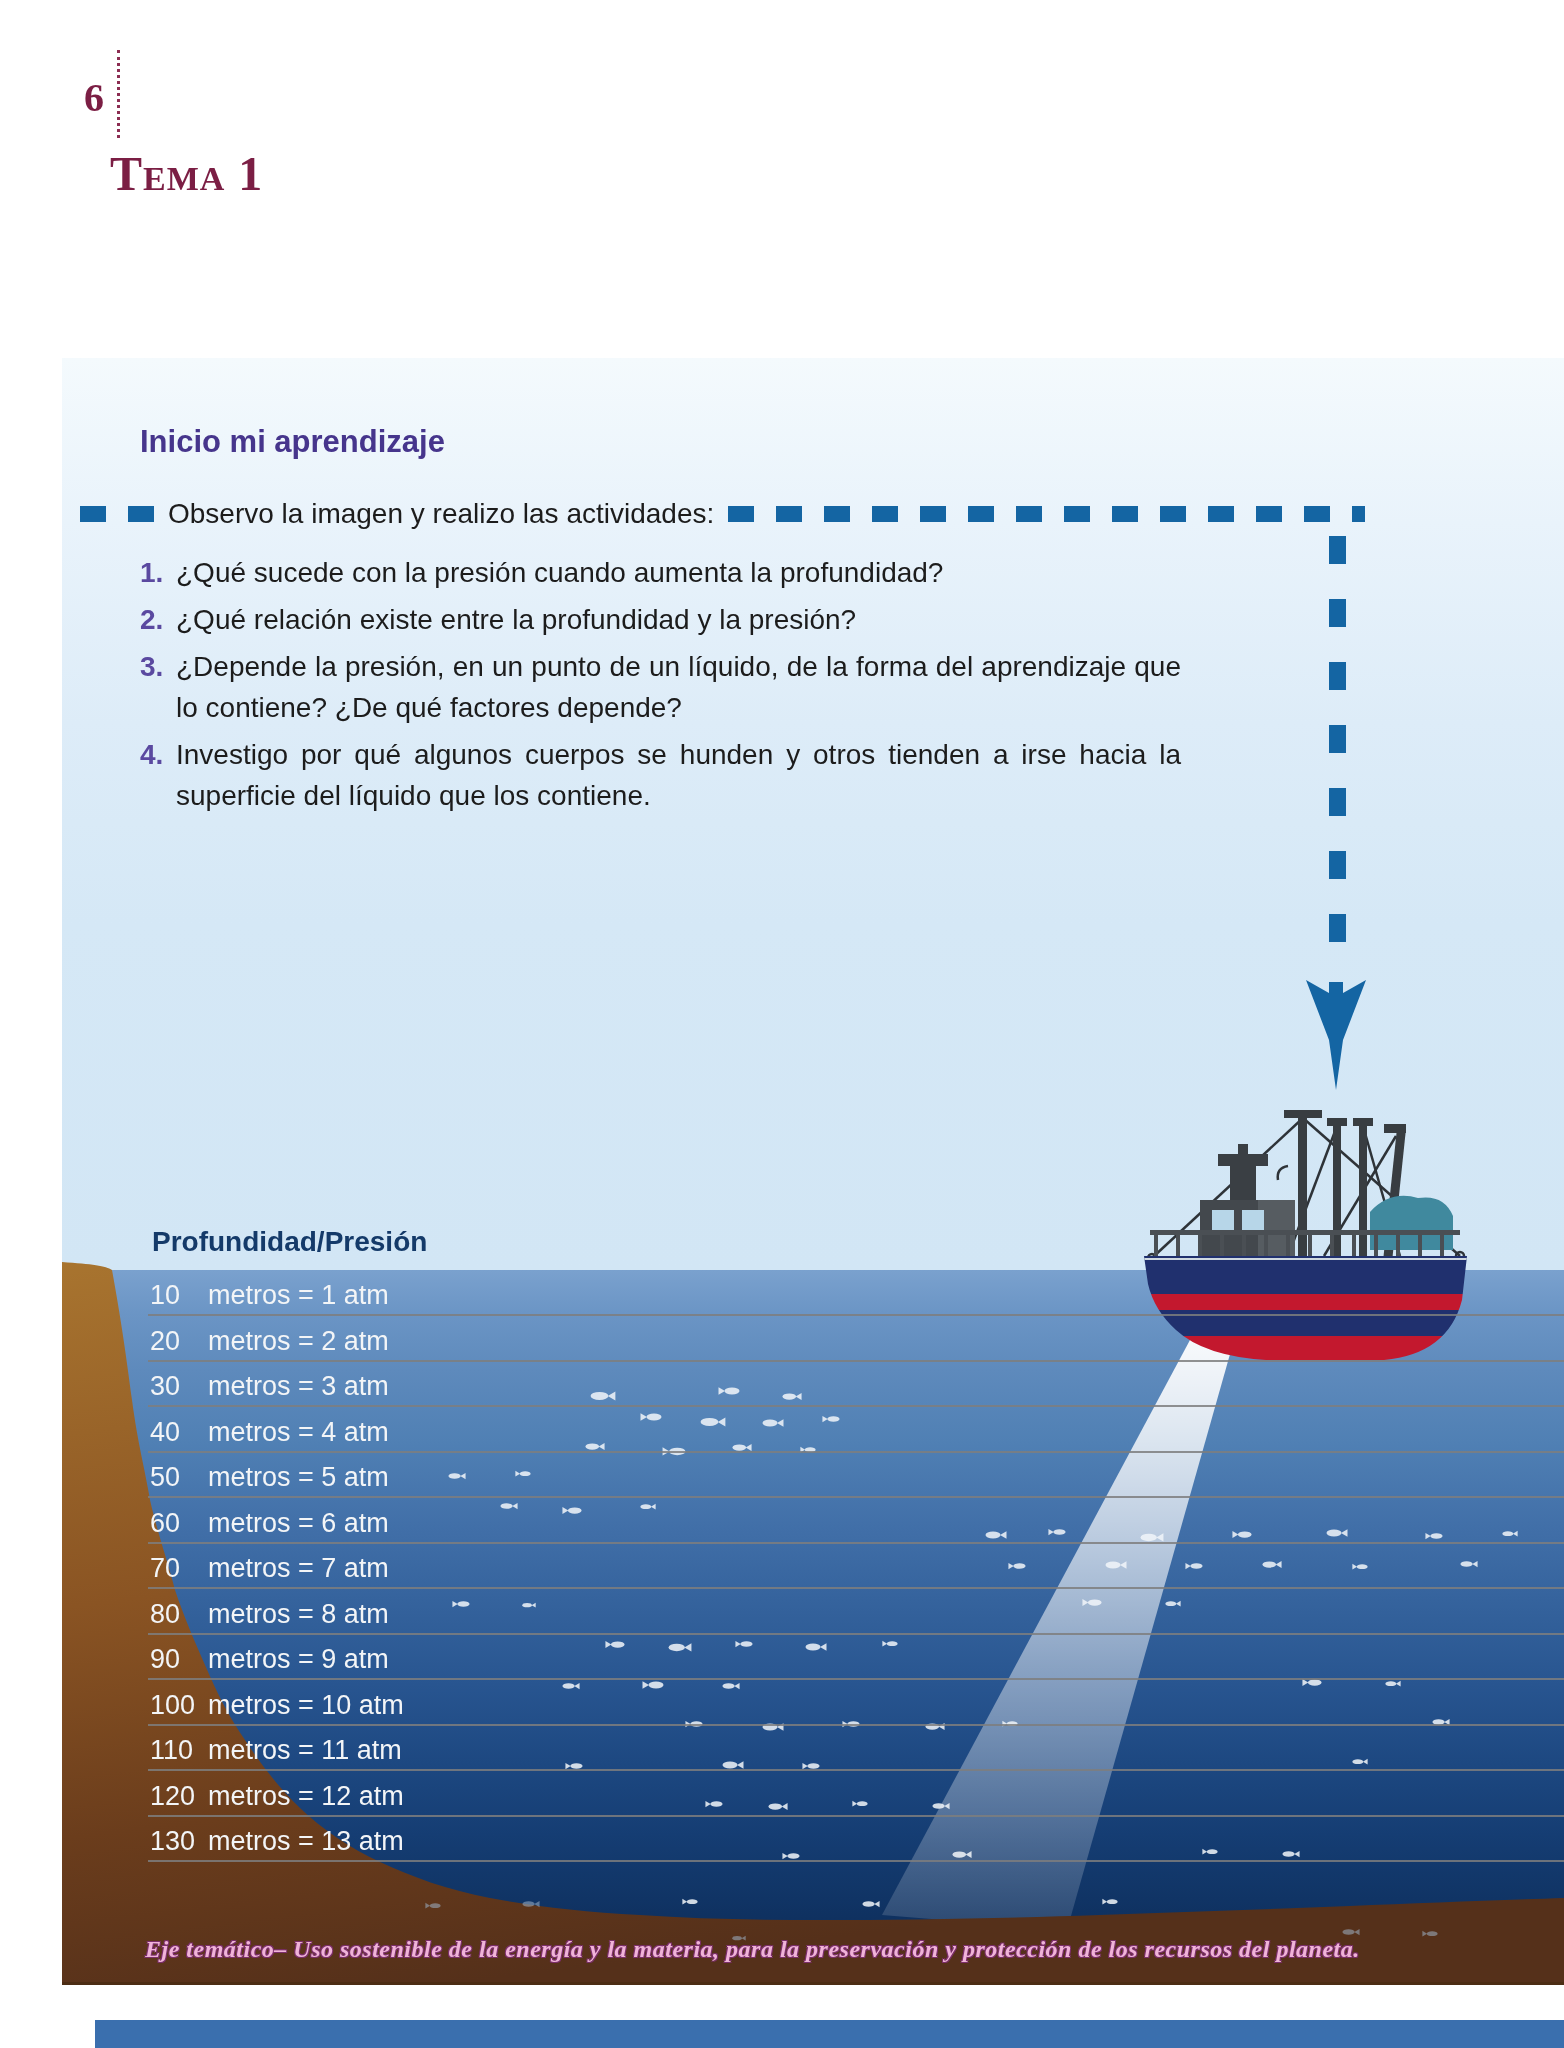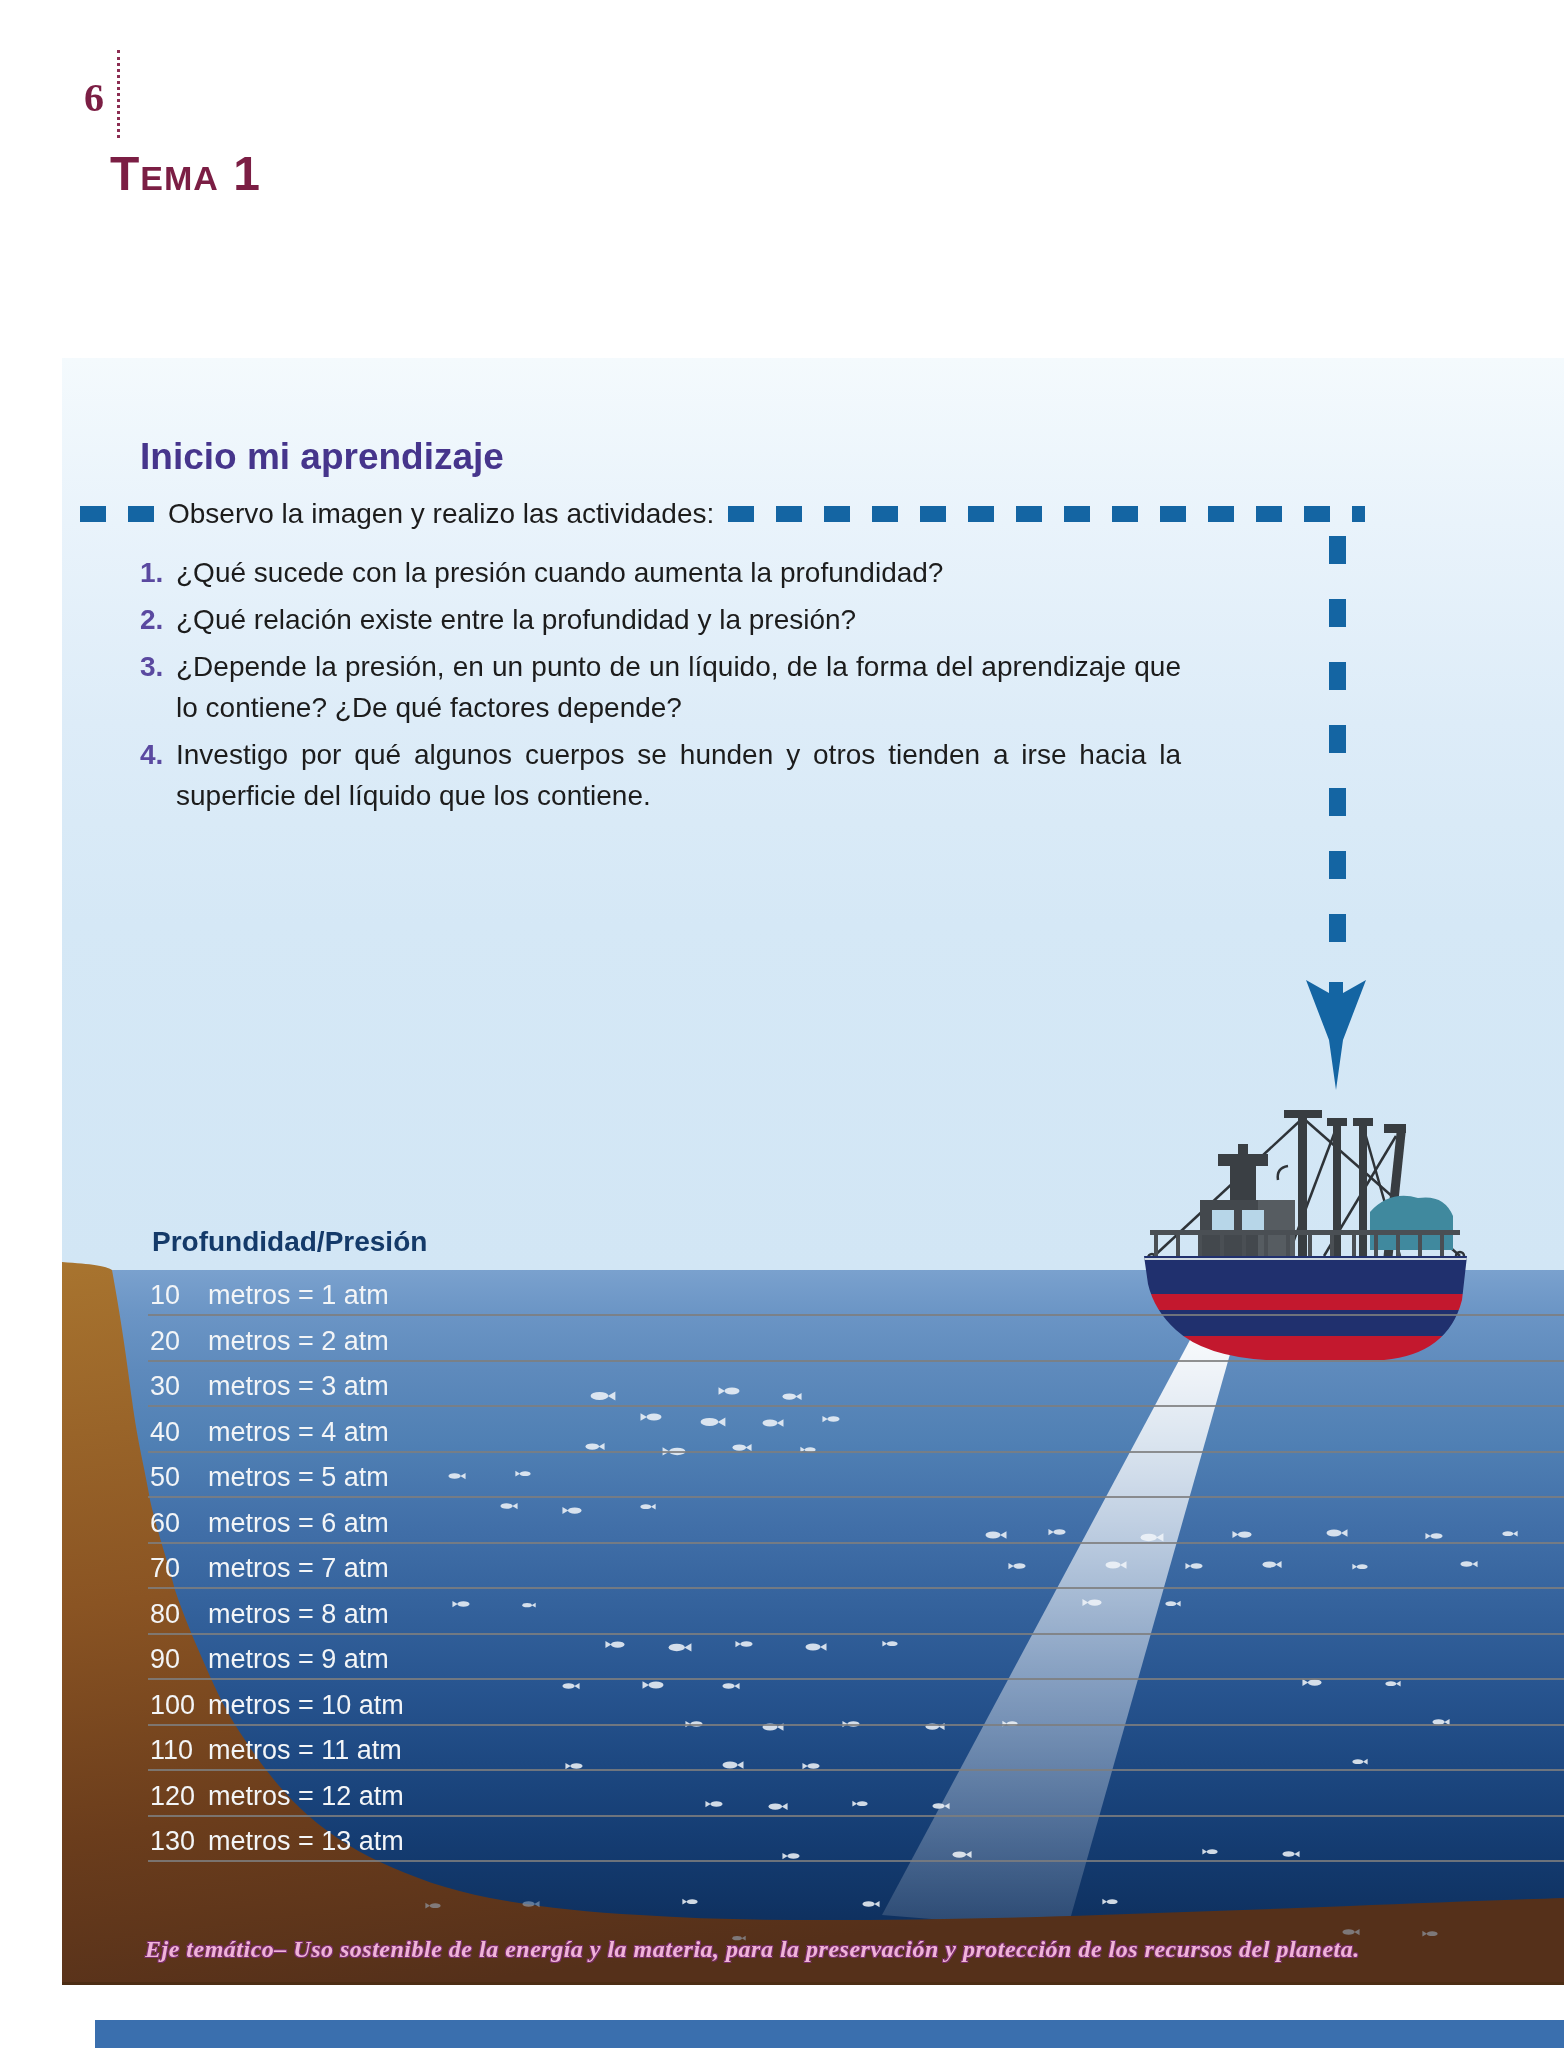--- a/index.html
+++ b/index.html
@@ -4,26 +4,26 @@
 <style>
   html,body{margin:0;padding:0;background:#fff;}
   .page{position:relative;width:1564px;height:2048px;background:#ffffff;overflow:hidden;
         font-family:"Liberation Sans",sans-serif;}
   
   .pageno{position:absolute;left:84px;top:74px;font-family:"Liberation Serif",serif;
           font-weight:bold;font-size:40px;color:#7b1e44;}
   .dotted-rule{position:absolute;left:117px;top:50px;height:88px;width:0;
                border-left:3px dotted #8c2d52;}
   .title-row{position:absolute;left:110px;top:146px;display:flex;align-items:baseline;gap:64px;}
-  .tema{font-variant:small-caps;font-weight:bold;font-size:48px;color:#7b1e44;letter-spacing:1px;}
+  .tema{font-variant:small-caps;font-weight:bold;font-size:48px;color:#7b1e44;letter-spacing:1px;font-family:Liberation Serif, serif;}
   .main-title{font-weight:bold;font-size:57px;color:#16679e;letter-spacing:-1px;}
   
   .panel{position:absolute;left:62px;top:358px;width:1502px;height:912px;
          background:linear-gradient(180deg,#f4fafd 0%,#e9f3fb 18%,#ddecf8 40%,#d5e8f6 62%,#d2e6f5 100%);}
-  .panel-heading{position:absolute;left:78px;top:66px;font-size:37px;font-weight:bold;color:#46358c;margin-top:12px;}
+  .panel-heading{position:absolute;left:78px;top:66px;font-size:31px;font-weight:bold;color:#46358c;}
   .intro-row{position:absolute;left:2px;top:140px;width:1285px;height:32px;display:flex;
              align-items:center;overflow:hidden;padding-left:16px;}
   .dash-group{display:flex;gap:22px;flex:none;align-items:center;}
   .dash-group.right{flex:1;overflow:hidden;}
   .dash{width:26px;height:16px;background:#1465a3;flex:none;}
   .intro-text{font-size:28px;color:#1c1c1c;margin:0 14px 0 14px;white-space:nowrap;flex:none;}
   .questions{position:absolute;left:78px;top:194px;width:1048px;}
   .question{display:flex;margin-bottom:6px;}
   .qnum{width:36px;flex:none;font-size:28px;font-weight:bold;color:#5a49a0;line-height:41px;}
   .qtext{font-size:28px;color:#1c1c1c;line-height:41px;text-align:justify;width:1005px;}

